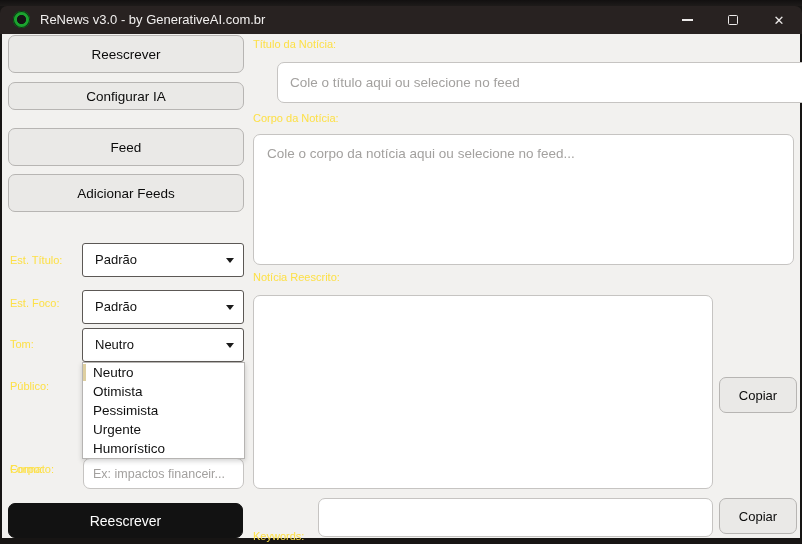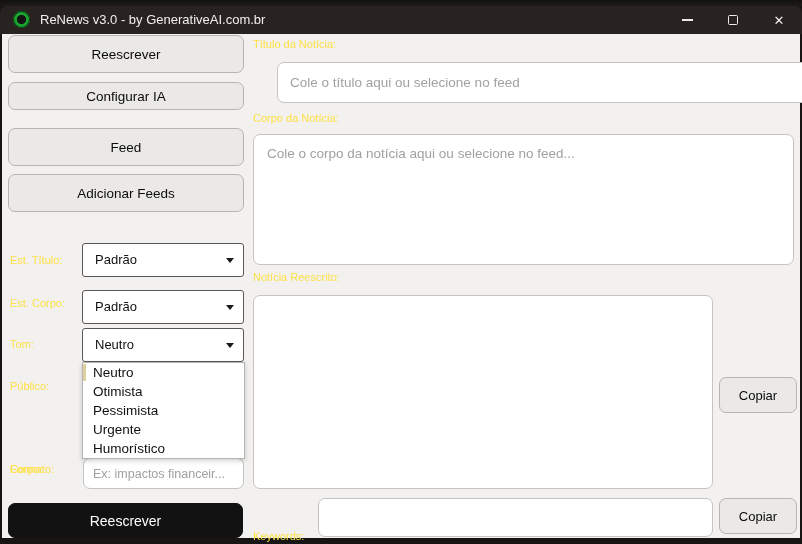--- a/index.html
+++ b/index.html
@@ -79,21 +79,21 @@
   </div>
 
   <div class="content"></div>
 
   <div class="btn-gray" style="left:8px; top:35px; width:236px; height:38px;">Reescrever</div>
   <div class="btn-gray" style="left:8px; top:82px; width:236px; height:28px;">Configurar IA</div>
   <div class="btn-gray" style="left:8px; top:128px; width:236px; height:38px;">Feed</div>
   <div class="btn-gray" style="left:8px; top:174px; width:236px; height:38px;">Adicionar Feeds</div>
 
   <div class="lbl" style="left:10px; top:254px;">Est. Título:</div>
-  <div class="lbl" style="left:10px; top:297px;">Est. Corpo:</div>
+  <div class="lbl" style="left:10px; top:297px;">Est. Foco:</div>
   <div class="lbl" style="left:10px; top:338px;">Tom:</div>
   <div class="lbl" style="left:10px; top:380px;">Público:</div>
   <div class="lbl" style="left:10px; top:421px;margin-top:42px;">Formato:</div>
   <div class="lbl" style="left:10px; top:463px;">Corpo:</div>
 
   <div class="combo" style="left:82px; top:243px;">
     <span class="combo-value">Padrão</span>
     <span class="combo-caret"></span>
   </div>
   <div class="combo" style="left:82px; top:290px;">

